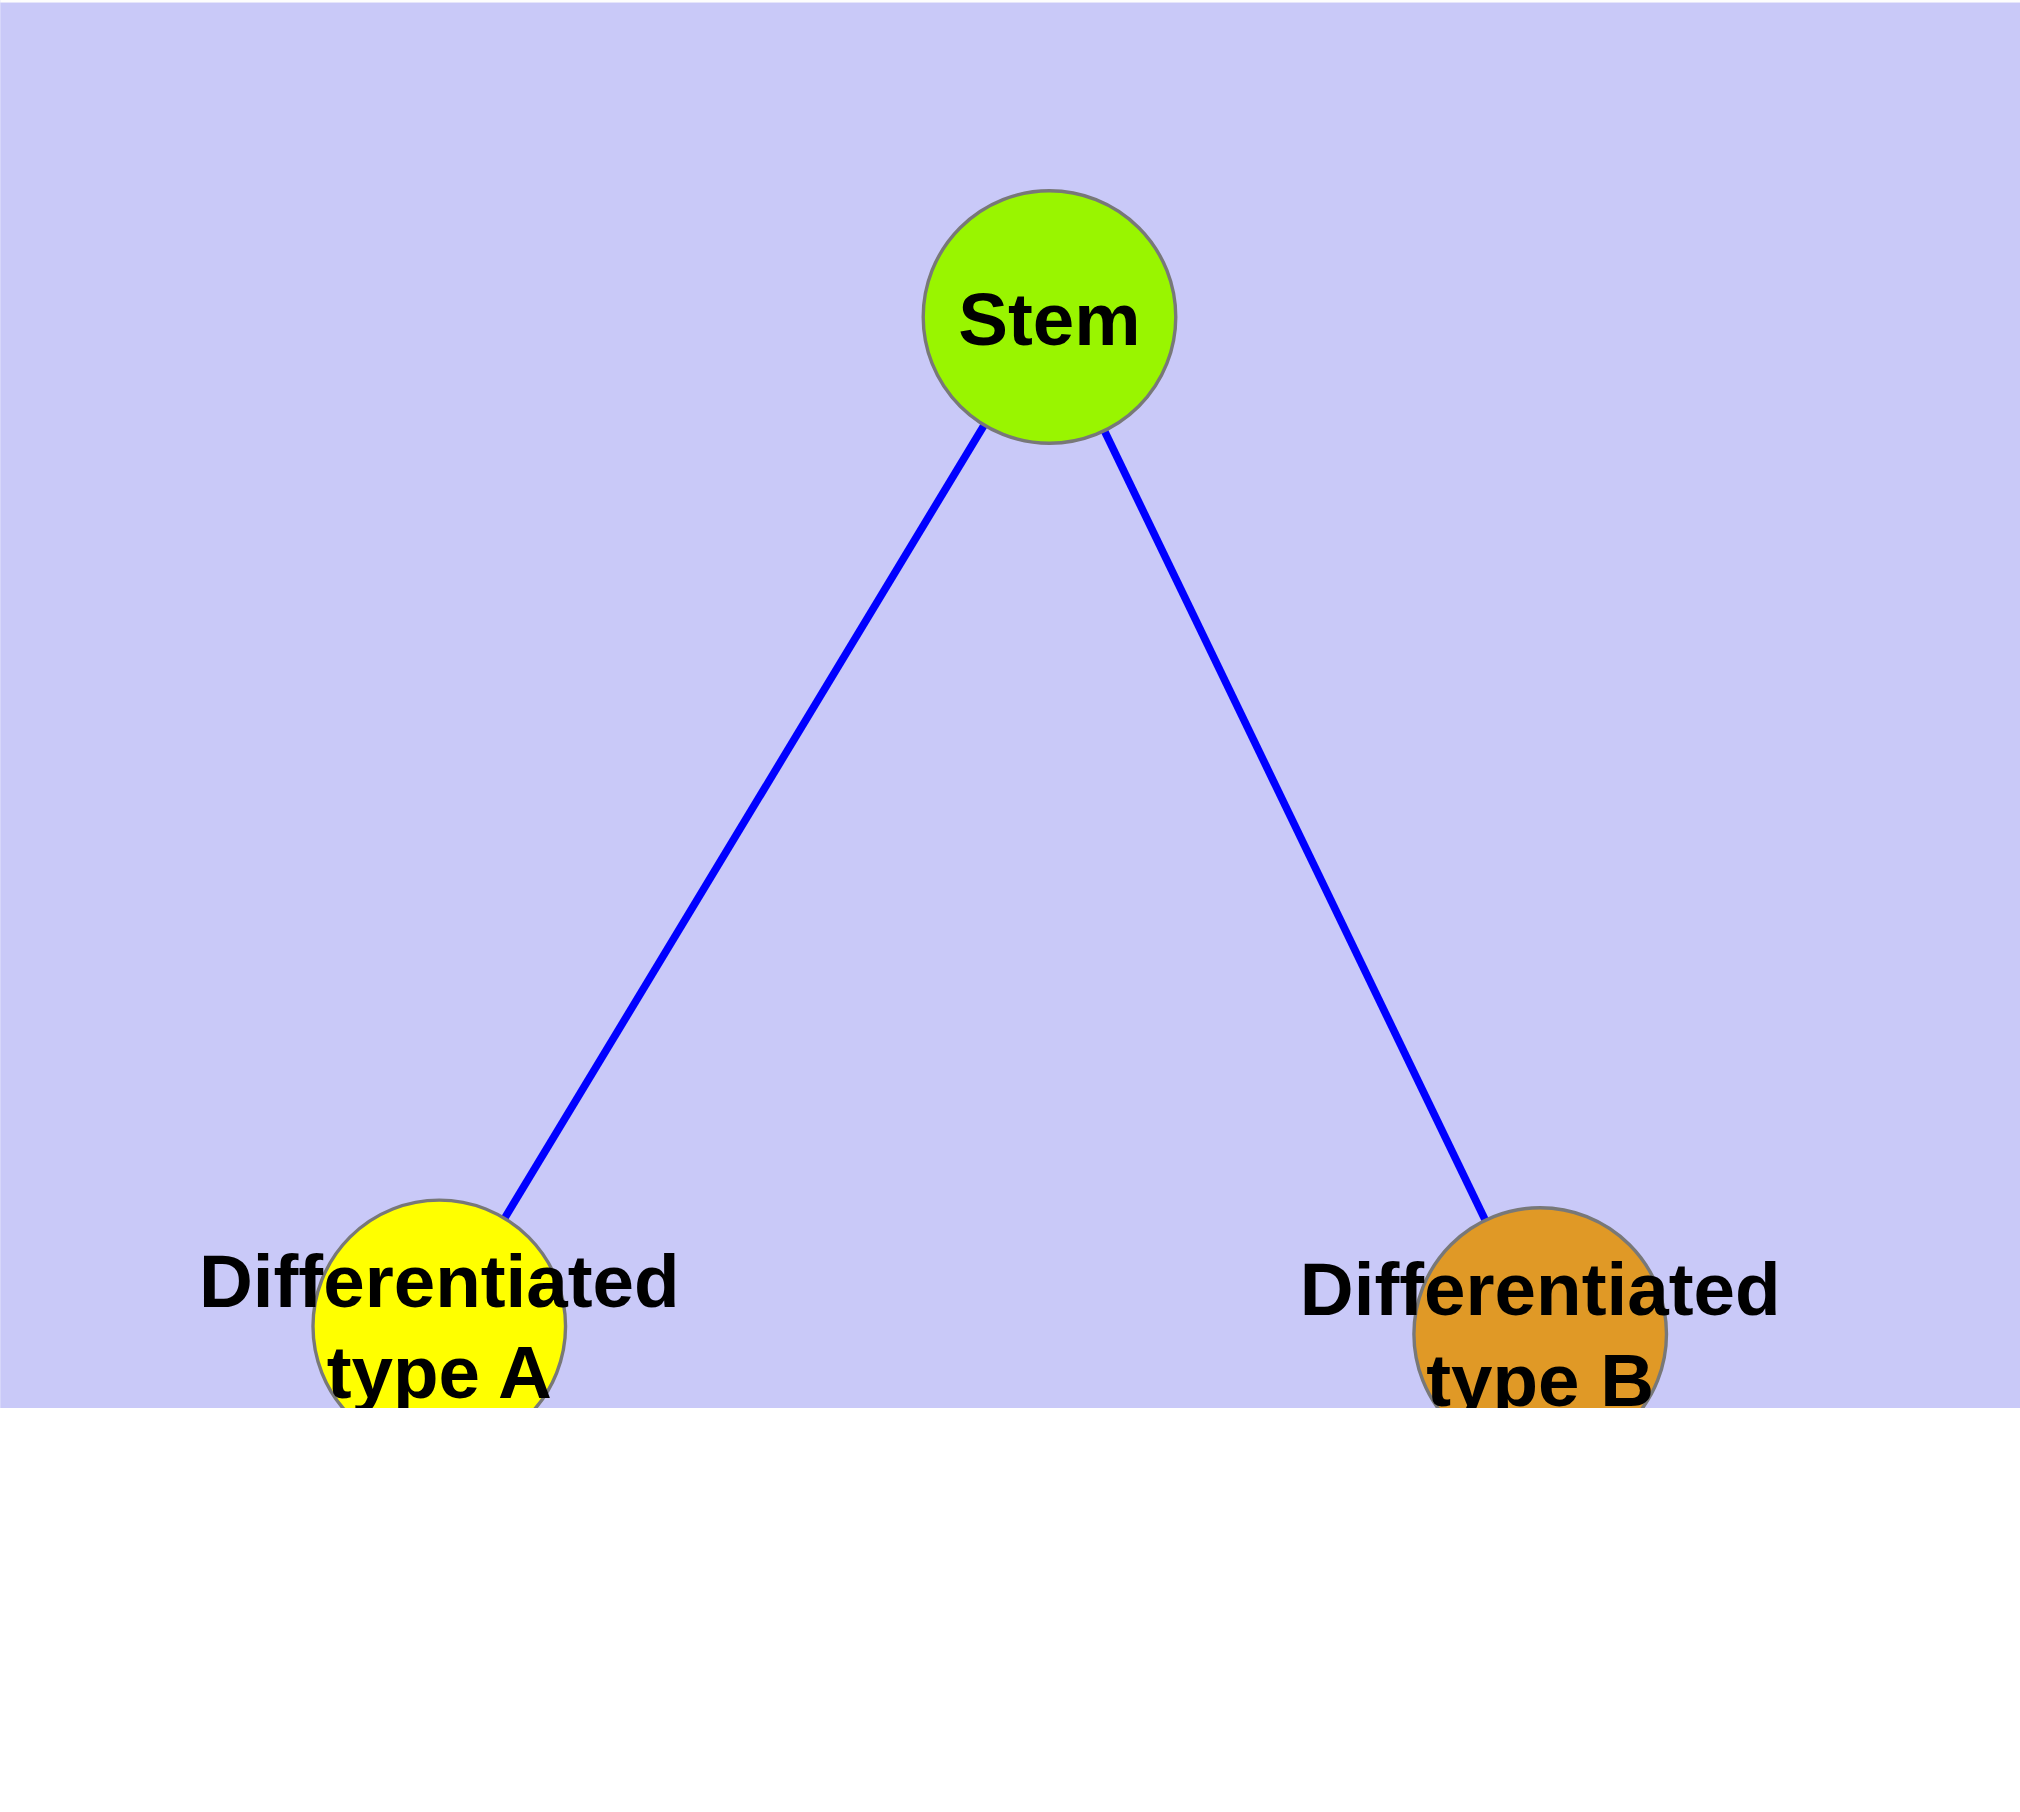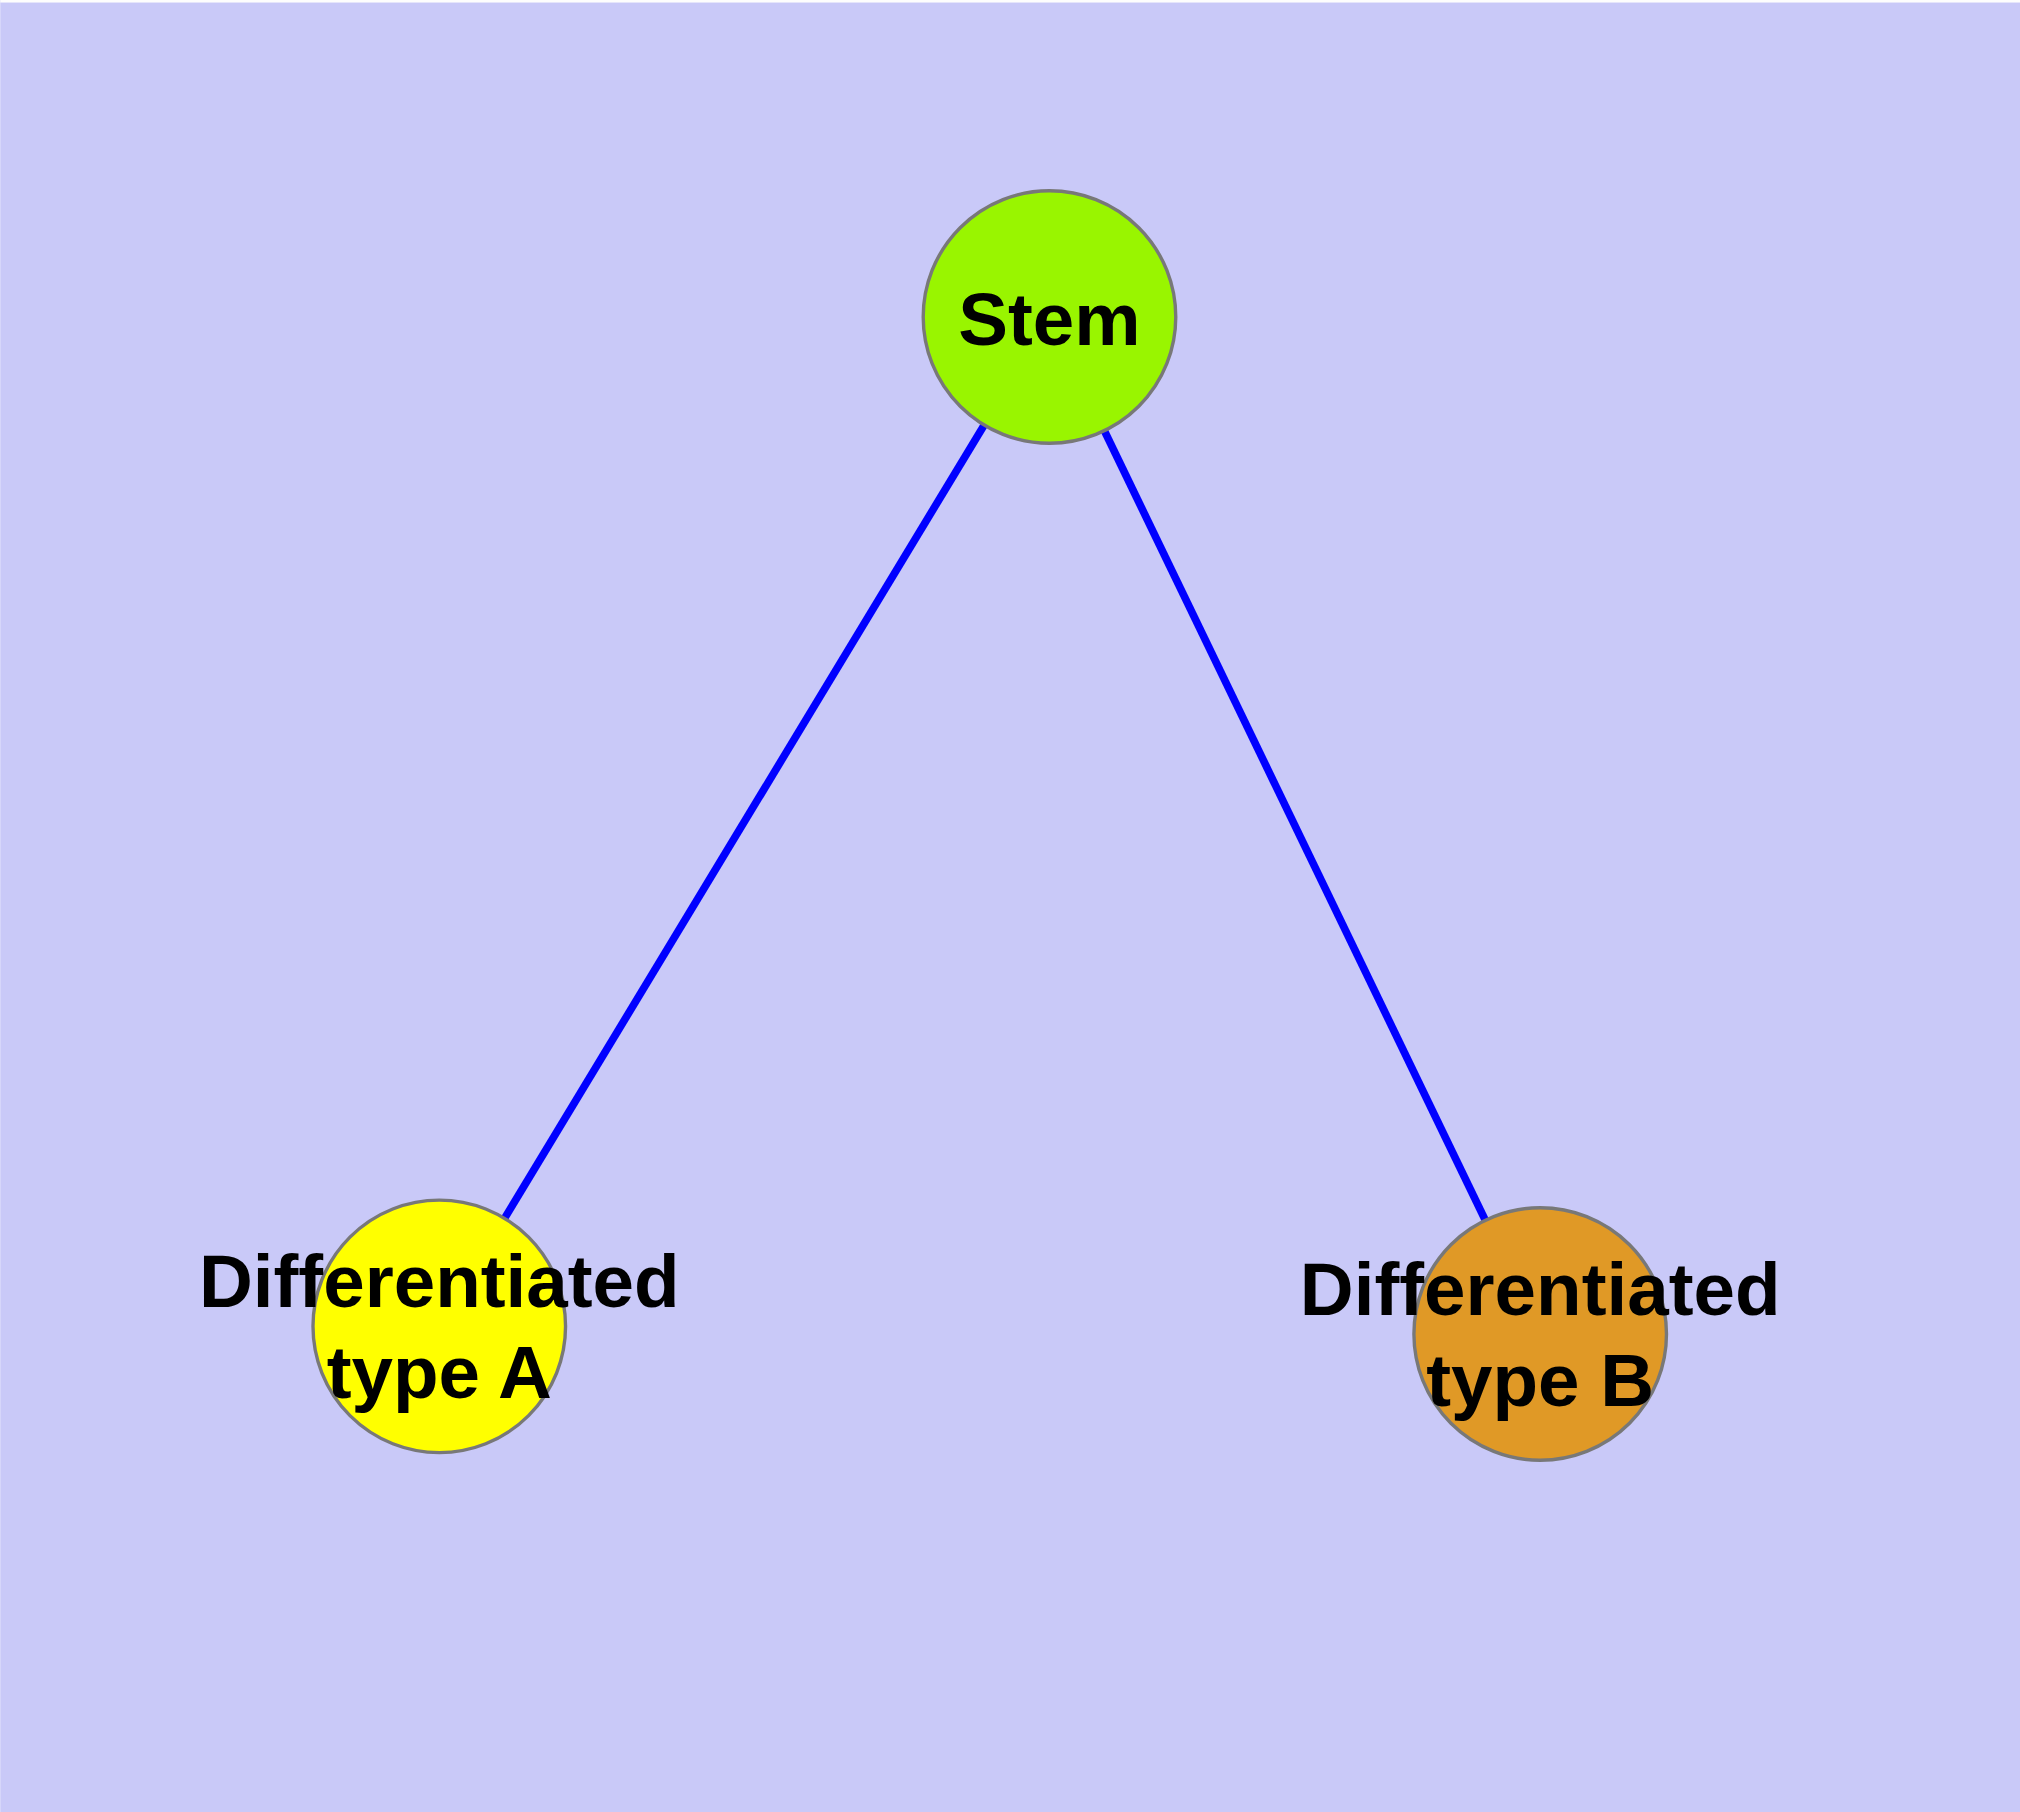--- a/index.html
+++ b/index.html
@@ -3,21 +3,21 @@
 <meta charset="utf-8">
 <style>
   html, body {
     margin: 0;
     padding: 0;
     background: #ffffff;
   }
   .canvas {
     position: relative;
     width: 2021px;
-    height: 1812px;
+    height: 1408px;
     overflow: hidden;
   }
   svg {
     display: block;
     width: 2021px;
     height: 1812px;
   }
   .edge-line {
     stroke-width: 9;
     fill: none;

